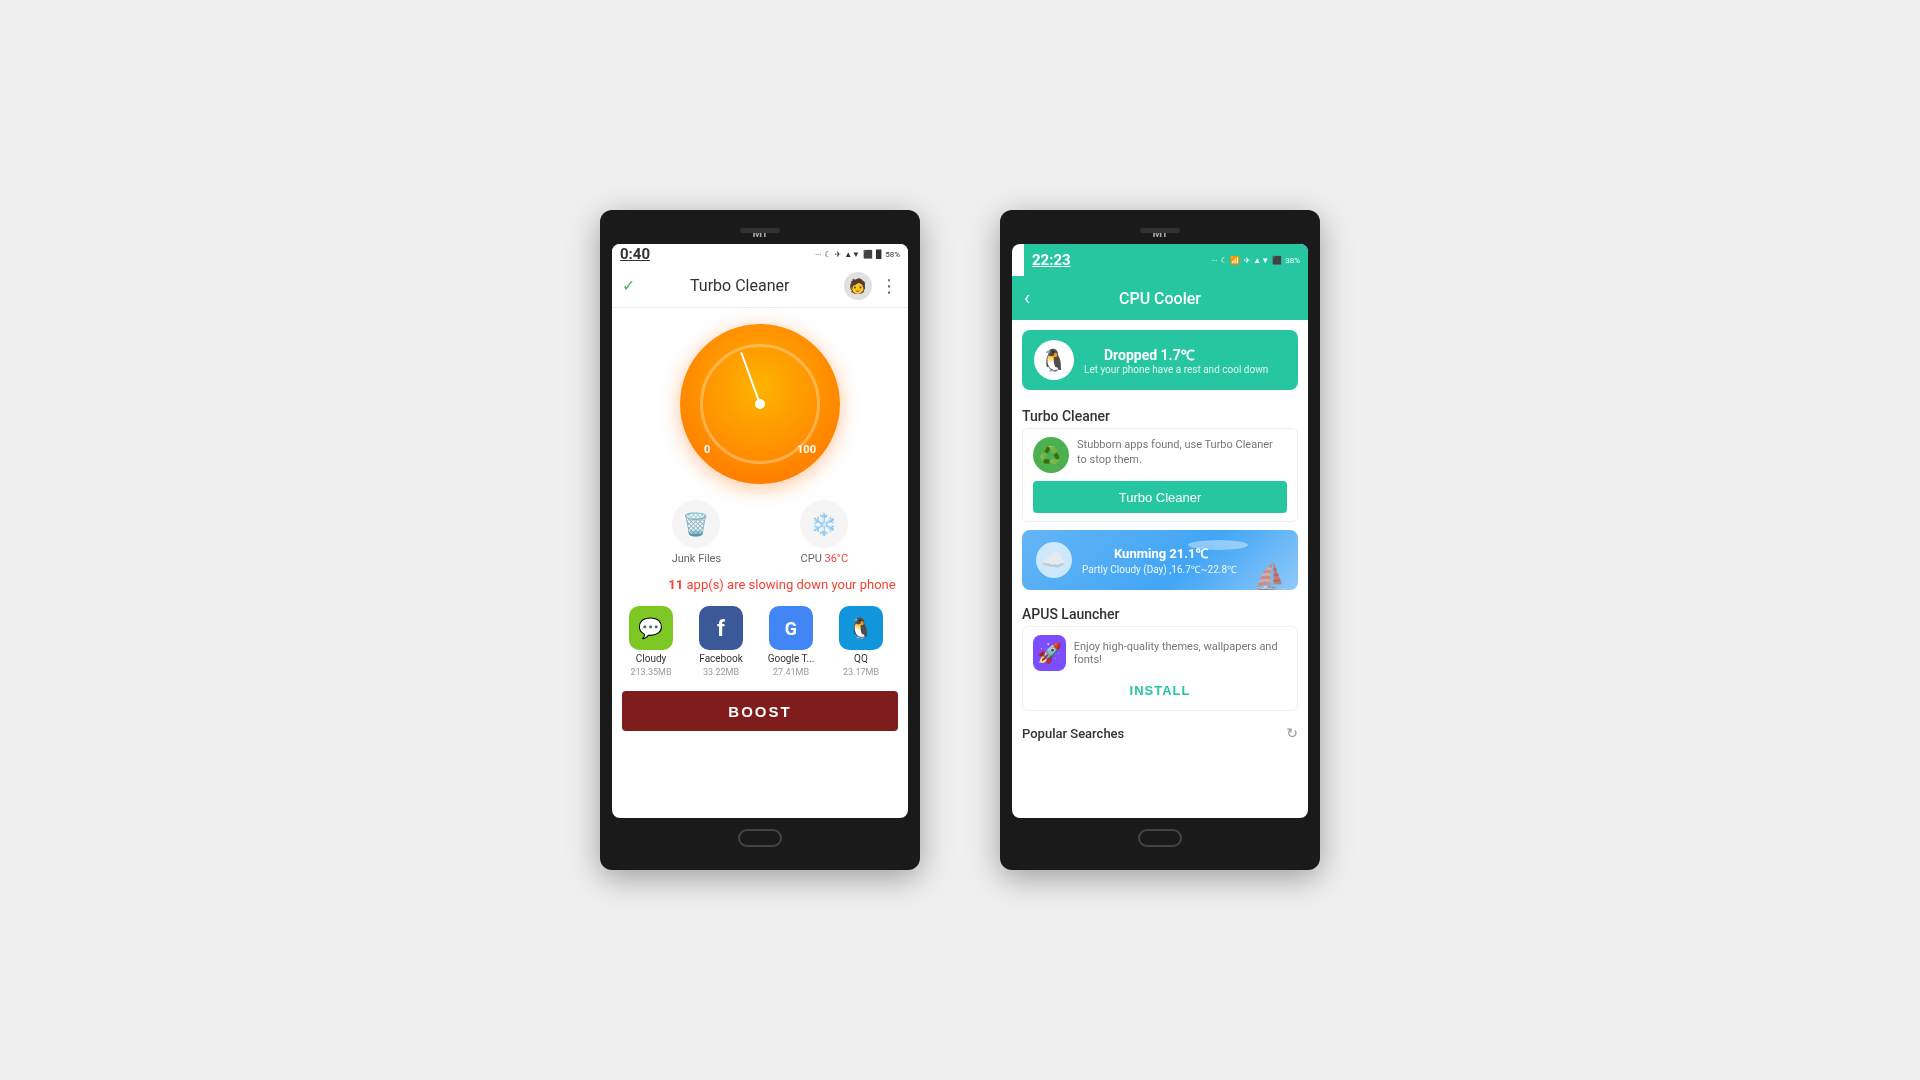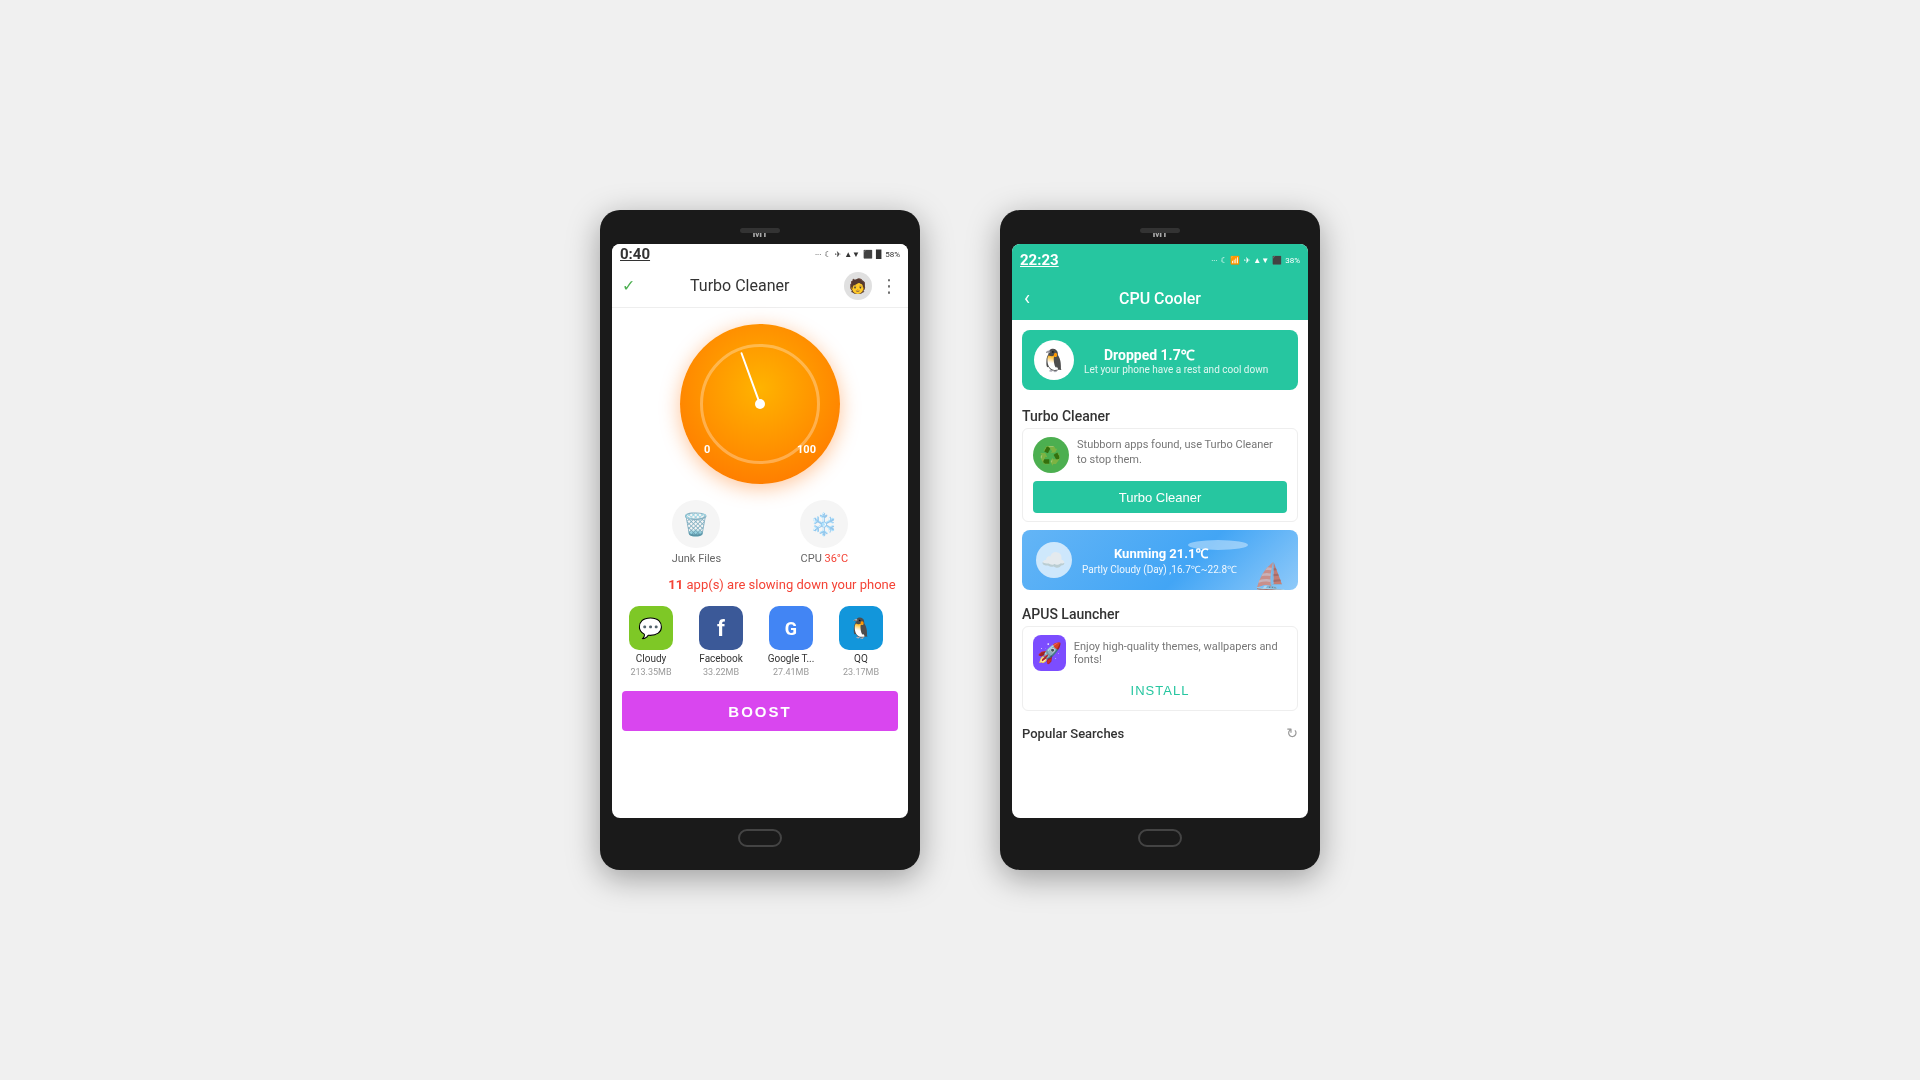--- a/index.html
+++ b/index.html
@@ -13,21 +13,21 @@
       gap: 80px;
       font-family: 'Roboto', Arial, sans-serif;
       overflow: hidden;
     }
 
     
     .phone {
       width: 320px;
       height: 660px;
       background: #1a1a1a;
-      border-radius: 20px;
+      border-radius: 12px;
       padding: 12px;
       box-shadow: 0 8px 32px rgba(0,0,0,0.35);
       position: relative;
       display: flex;
       flex-direction: column;
     }
     .phone-top-bar {
       display: flex;
       justify-content: center;
       align-items: center;
@@ -219,21 +219,21 @@
       border-radius: 10px;
       display: flex; align-items: center; justify-content: center;
       font-size: 24px;
     }
     .app-name { font-size: 10px; color: #333; text-align: center; }
     .app-size { font-size: 9px; color: #999; }
 
     
     .boost-btn {
       margin: 8px 10px 10px;
-      background: #d946ef;
+      background: #7f1d1d;
       color: #fff;
       border: none;
       border-radius: 4px;
       height: 40px;
       font-size: 15px;
       font-weight: bold;
       letter-spacing: 2px;
       cursor: pointer;
       width: calc(100% - 20px);
     }
@@ -378,21 +378,21 @@
       display: flex; align-items: center; justify-content: center;
       font-size: 20px;
     }
     .apus-desc { font-size: 11px; color: #777; }
     .install-btn {
       width: 100%;
       border: none;
       background: transparent;
       color: #26c6a0;
       font-size: 13px;
-      font-weight: normal;
+      font-weight: bold;
       letter-spacing: 1px;
       cursor: pointer;
       padding: 4px 0;
     }
 
     
     .popular-header {
       display: flex;
       align-items: center;
       justify-content: space-between;
@@ -424,20 +424,21 @@
     
     .status-bar-teal {
       background: #26c6a0;
       height: 20px;
       display: flex;
       align-items: center;
       justify-content: space-between;
       padding: 16px 8px;
       font-size: 9px;
       color: #fff;
+      margin-left: 12px;
     }
   </style>
 </head>
 <body>
 
 <div class="phone">
   <div class="phone-top-bar">
     <span class="phone-brand">MI</span>
     <div class="phone-speaker"></div>
   </div>

